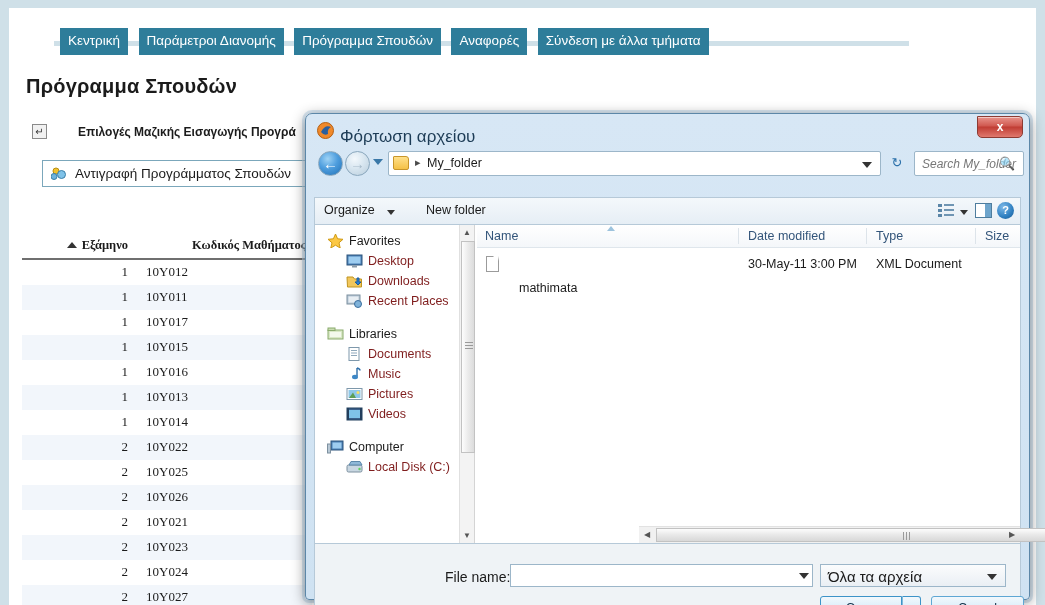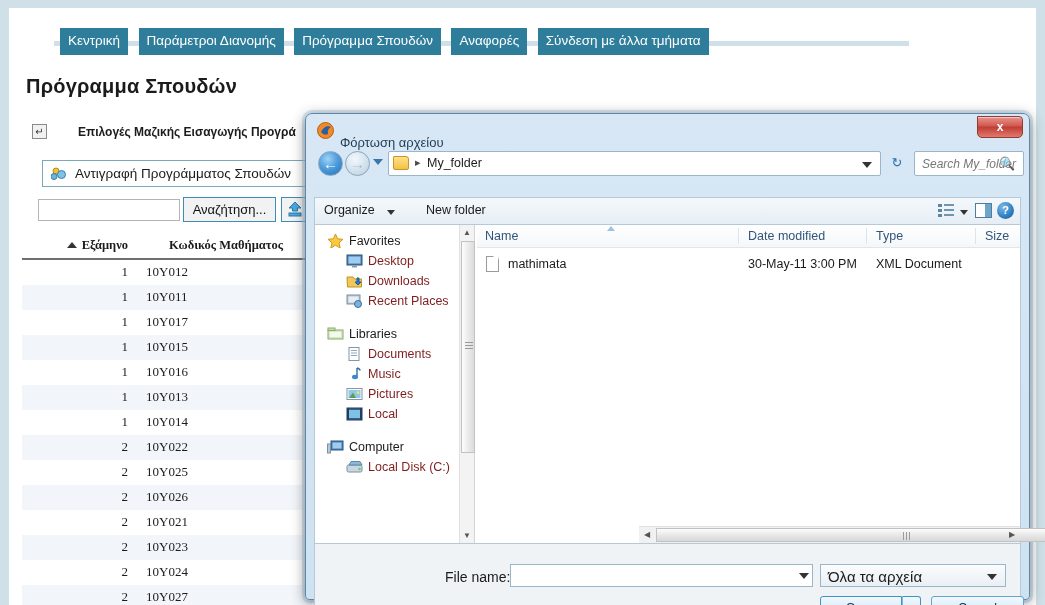--- a/index.html
+++ b/index.html
@@ -137,21 +137,21 @@
   #grid {
     position: absolute;
     left: 22px; top: 235px;
     width: 290px;
   }
   #grid table { border-collapse: collapse; width: 290px; font-family: Liberation Serif, serif; }
   #grid th {
     font-size: 12.5px; font-weight: bold; color: #1b1b1b;
     border-bottom: 2px solid #6f6f6f;
     padding: 3px 6px 5px 6px;
-    text-align: center;
+    text-align: right;
     background: #ffffff;
     white-space: nowrap;
   }
   #grid th.col-sem { width: 118px; text-align: right; padding-right: 12px; }
   #grid td {
     font-size: 13px; color: #1b1b1b;
     padding: 4px 6px 5px 6px;
     height: 24px;
   }
   #grid td.col-sem { text-align: right; padding-right: 12px; }
@@ -179,22 +179,22 @@
   }
   #dlg-titlebar {
     position: relative;
     height: 30px;
   }
   #dlg-app-icon {
     position: absolute; left: 8px; top: 5px;
     width: 17px; height: 17px;
   }
   #dlg-title {
-    position: absolute; left: 31px; top: 18px;
-    font-size: 13px; color: #1d3c56;
+    position: absolute; left: 31px; top: 10px;
+    font-size: 17px; color: #1d3c56;
     white-space: nowrap;
   }
   #dlg-close {
     position: absolute; right: 3px; top: -1px;
     width: 46px; height: 22px;
     border-radius: 0 4px 5px 5px;
     background: linear-gradient(to bottom, #e9948c 0%, #d0584f 45%, #c03c33 50%, #e0796e 100%);
     border: 1px solid #8d3b33;
     color: #ffffff;
     font-size: 12px; font-weight: bold;
@@ -456,21 +456,21 @@
     position: absolute; right: -1px; top: -1px;
     border-left: 5px solid transparent;
     border-top: 5px solid #ffffff;
     border-right: 1px solid #9b9b9b;
   }
   .fr-cell {
     position: absolute; top: 3px;
     font-size: 12.5px; color: #1b1b1b;
     white-space: nowrap;
   }
-  #fr-name { left: 31px; }
+  #fr-name { left: 42px; margin-top: 24px; }
   #fr-date { left: 271px; }
   #fr-type { left: 399px; }
 
   #hscroll {
     position: absolute; left: 162px; right: 0; bottom: 0;
     height: 17px;
     background: #f1f1f1;
     border-top: 1px solid #e2e2e2;
     cursor: pointer;
   }
@@ -607,30 +607,20 @@
 
   <div id="copy-box">
     <svg class="people-icon" viewBox="0 0 16 14">
       <circle cx="5" cy="4" r="3" fill="#f2c230" stroke="#b98f10"></circle>
       <circle cx="10.5" cy="7.5" r="4" fill="#7fc2e8" stroke="#3a7fa8"></circle>
       <circle cx="3" cy="9.5" r="3" fill="#6fb3dd" stroke="#3a7fa8"></circle>
     </svg>
     <div id="copy-label">Αντιγραφή Προγράμματος Σπουδών</div>
   </div>
 
-  <div id="search-row">
-    <input id="search-input" type="text" value="" placeholder="" style="">
-    <button id="search-button">Αναζήτηση...</button>
-    <div id="upload-button">
-      <svg viewBox="0 0 26 23" width="26" height="23">
-        <polygon points="13,4 19,10 15.5,10 15.5,13 10.5,13 10.5,10 7,10" fill="#4aa8e0" stroke="#2b7aa8"></polygon>
-        <rect x="7" y="15" width="12" height="3" fill="#4aa8e0" stroke="#2b7aa8"></rect>
-      </svg>
-    </div>
-  </div>
 
   <div id="grid">
     <table>
       <thead>
         <tr>
           <th class="col-sem">
             <span class="sort-arrow"></span><span>Εξάμηνο</span>
           </th>
           <th class="col-code">Κωδικός Μαθήματος</th>
         </tr>
@@ -786,21 +776,21 @@
                 <rect x="1" y="1.5" width="15" height="11" fill="#ffffff" stroke="#7e98ab"></rect>
                 <rect x="2.5" y="3" width="12" height="8" fill="#8fc8e8"></rect>
                 <polygon points="3,11 7,5.5 10,11" fill="#5d9e55"></polygon>
                 <circle cx="12" cy="5.5" r="1.5" fill="#f7e06a"></circle>
               </svg></span><span>Pictures</span></div>
           <div class="nav-child"><span class="nav-ico"><svg viewBox="0 0 17 14">
                 <rect x="1" y="1" width="15" height="12" fill="#3b5f8a" stroke="#23405e"></rect>
                 <rect x="3" y="3" width="11" height="8" fill="#7fc2e8"></rect>
                 <rect x="1" y="1" width="2" height="12" fill="#223e5c"></rect>
                 <rect x="14" y="1" width="2" height="12" fill="#223e5c"></rect>
-              </svg></span><span>Local</span></div>
+              </svg></span><span>Videos</span></div>
           <div class="nav-spacer"></div>
           <div class="nav-group"><span class="nav-ico"><svg viewBox="0 0 17 14">
                 <rect x="4" y="1" width="12" height="9" fill="#4a7fb5" stroke="#2c557c"></rect>
                 <rect x="5.5" y="2.5" width="9" height="6" fill="#9ecdf0"></rect>
                 <rect x="0.5" y="4" width="3" height="9" fill="#b9c9d6" stroke="#7d909f"></rect>
               </svg></span><span>Computer</span></div>
           <div class="nav-child"><span class="nav-ico"><svg viewBox="0 0 17 14">
                 <rect x="1" y="5" width="15" height="7" rx="1.5" fill="#c9d7e2" stroke="#7d909f"></rect>
                 <polygon points="3,5 5,1.5 14,1.5 16,5" fill="#8fb8d8" stroke="#5d88ab"></polygon>
                 <circle cx="13.5" cy="9" r="1.2" fill="#5ed05e"></circle>

